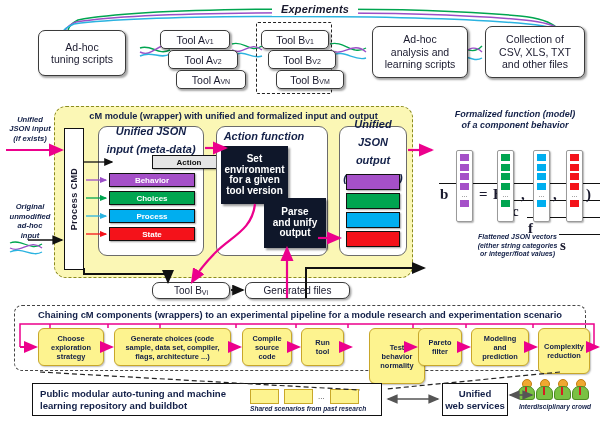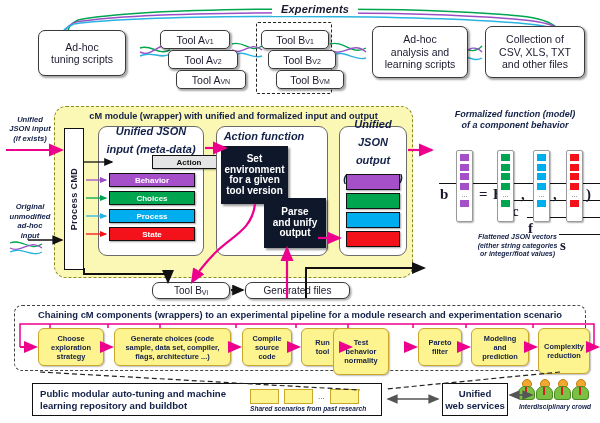--- a/index.html
+++ b/index.html
@@ -268,21 +268,21 @@
 exploration
 strategy</div>
 <div class="abs pnode ctr" style="left:114px;top:328px;width:117px;height:38px;white-space:pre-line;">Generate choices (code
 sample, data set, compiler,
 flags, architecture ...)</div>
 <div class="abs pnode ctr" style="left:242px;top:328px;width:50px;height:38px;white-space:pre-line;">Compile
 source
 code</div>
 <div class="abs pnode ctr" style="left:301px;top:328px;width:43px;height:38px;white-space:pre-line;">Run
 tool</div>
-<div class="abs pnode ctr" style="left:333px;top:328px;width:56px;height:47px;white-space:pre-line;">Test
+<div class="abs pnode ctr" style="left:369px;top:328px;width:56px;height:56px;white-space:pre-line;">Test
 behavior
 normality</div>
 <div class="abs pnode ctr" style="left:418px;top:328px;width:44px;height:38px;white-space:pre-line;">Pareto
 filter</div>
 <div class="abs pnode ctr" style="left:471px;top:328px;width:58px;height:38px;white-space:pre-line;">Modeling
 and
 prediction</div>
 <div class="abs pnode ctr" style="left:538px;top:328px;width:52px;height:46px;white-space:pre-line;">Complexity
 reduction</div>
 

